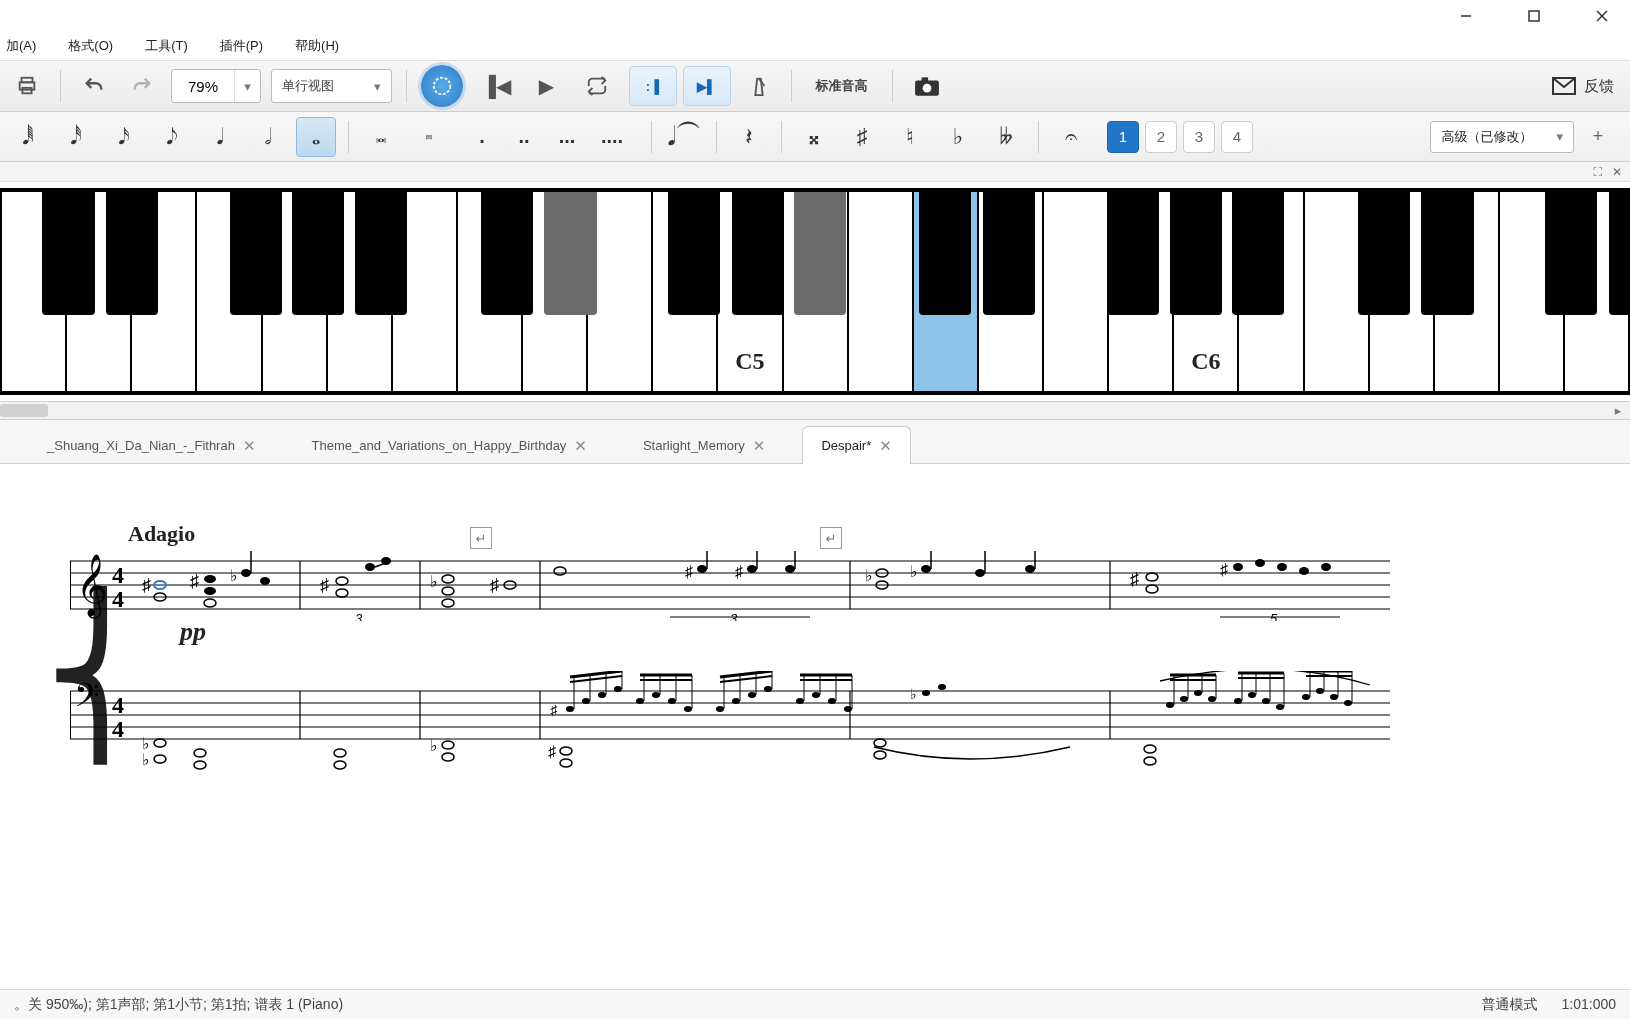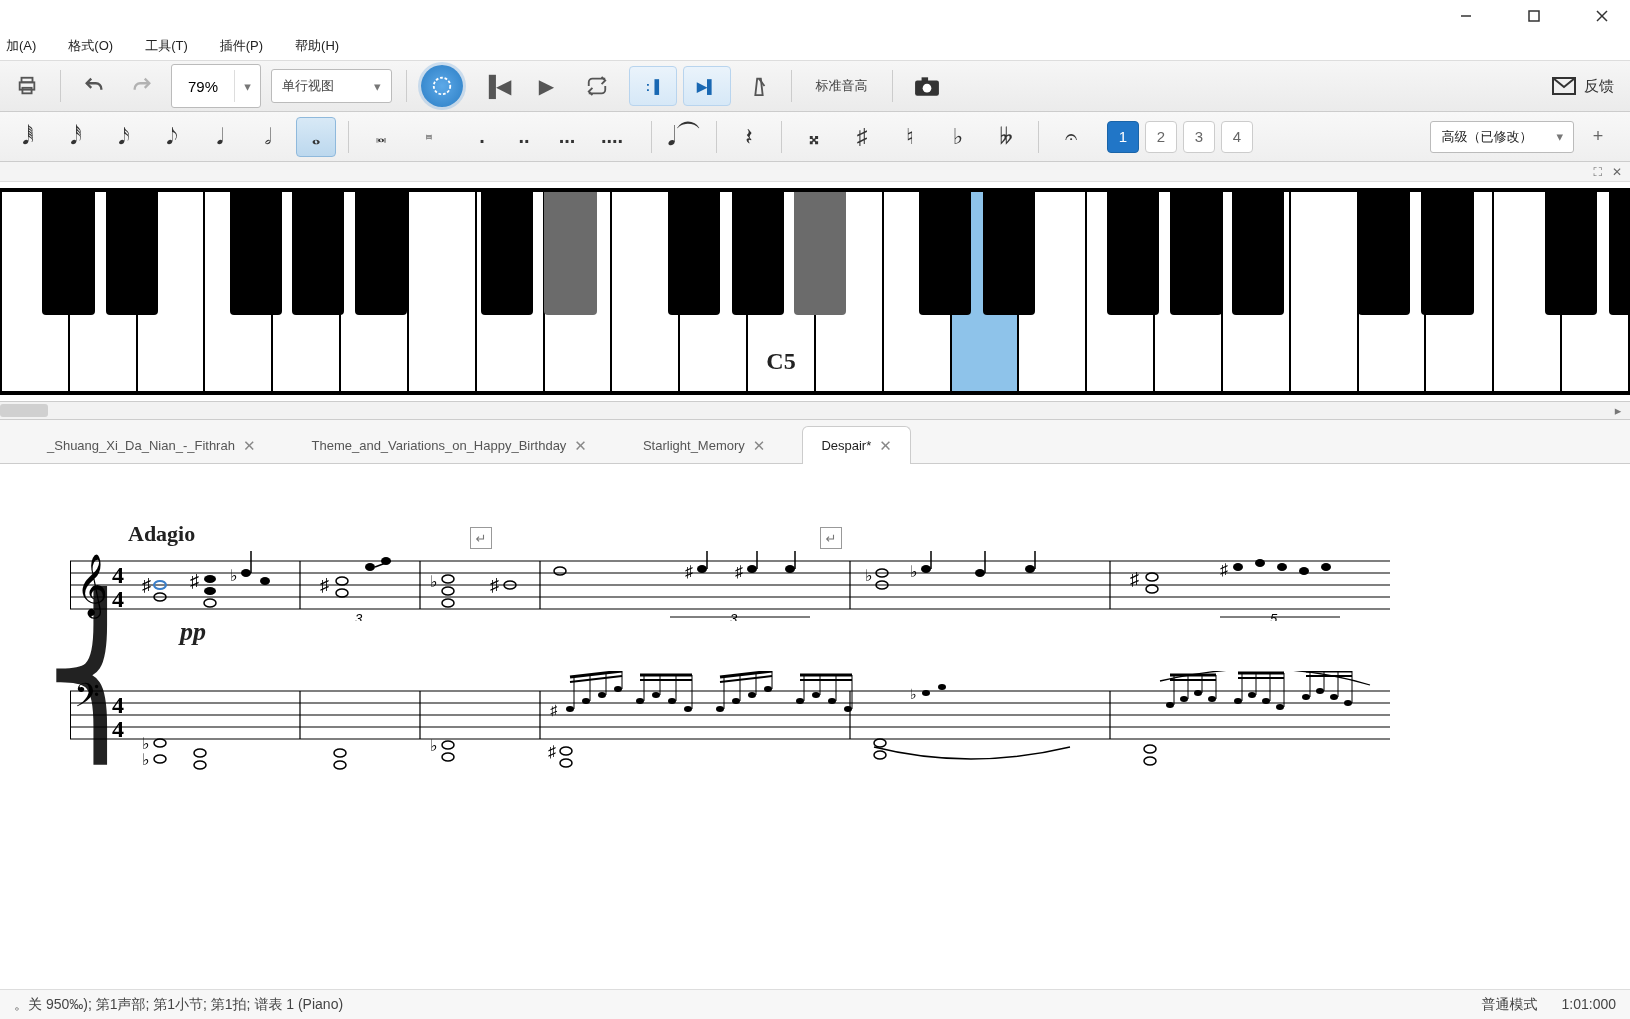--- a/index.html
+++ b/index.html
@@ -10,32 +10,32 @@
 .titlebar .win-btn { width: 40px; height: 28px; display: flex; align-items: center; justify-content: center; cursor: pointer; }
 
 
 .menubar { height: 28px; display: flex; align-items: center; padding: 0 6px; gap: 32px; }
 .menubar span { cursor: pointer; }
 
 
 .toolbar1 { height: 52px; background: linear-gradient(#f6f6f6,#ebebeb); border-top: 1px solid #ddd; border-bottom: 1px solid #ccc; display: flex; align-items: center; padding: 0 8px; gap: 10px; }
 .tb-btn { width: 38px; height: 36px; display: flex; align-items: center; justify-content: center; border-radius: 4px; cursor: pointer; color: #555; }
 .tb-sep { width: 1px; height: 32px; background: #ccc; margin: 0 4px; }
-.zoom-box { display: flex; align-items: center; border: 1px solid #bbb; background: #fff; height: 44px; border-radius: 3px; justify-content: flex-end; }
+.zoom-box { display: flex; align-items: center; border: 1px solid #bbb; background: #fff; height: 34px; border-radius: 3px; justify-content: flex-end; }
 .zoom-box input { width: 62px; border: none; text-align: center; font-size: 15px; outline: none; }
 .zoom-box .dd { width: 26px; height: 32px; border-left: 1px solid #ddd; display:flex; align-items:center; justify-content:center; color:#777; }
 .view-box { display:flex; align-items:center; border:1px solid #bbb; background:#fff; height:34px; border-radius:3px; padding:0 10px; gap:40px; color:#444;}
 .view-box .dd { color:#777; }
 .round-blue { width: 42px; height: 42px; border-radius: 50%; background: radial-gradient(#5da9e8,#2a7dc4); box-shadow: 0 0 0 3px rgba(80,150,220,.25); display:flex; align-items:center; justify-content:center; }
 .play-ctrl { display:flex; align-items:center; gap:14px; margin-left:6px;}
 .play-ctrl .pbtn { width:36px; height:36px; display:flex; align-items:center; justify-content:center; color:#555; cursor:pointer; font-size:20px;}
 .loop-grp { display:flex; gap:6px; margin-left:4px;}
 .loop-grp .lbtn { width:48px; height:40px; border:1px solid #b8d4ee; background:linear-gradient(#eaf3fb,#d6e8f7); border-radius:4px; display:flex; align-items:center; justify-content:center; color:#1968b3; font-weight:bold;}
 .metron { width:36px; height:36px; display:flex; align-items:center; justify-content:center; color:#555;}
-.tuning { color:#444; padding:0 10px; }
+.tuning { color:#444; padding:0 10px;font-weight:bold; }
 .camera { width:40px; height:32px; display:flex; align-items:center; justify-content:center;}
 .feedback { margin-left:auto; display:flex; align-items:center; gap:8px; color:#333; cursor:pointer; padding-right:8px; font-size:15px;}
 
 
 .toolbar2 { height: 50px; background: linear-gradient(#f8f8f8,#efefef); border-bottom: 1px solid #ccc; display:flex; align-items:center; padding:0 8px; gap:8px;}
 .note-btn { width:40px; height:40px; display:flex; align-items:center; justify-content:center; cursor:pointer; color:#333; border-radius:4px; font-size:22px;}
 .note-btn.active { background: linear-gradient(#d8e9f6,#bcd8ee); border:1px solid #8fb9dc;}
 .dots-grp { display:flex; gap:20px; margin:0 14px; color:#333; font-weight:bold;}
 .voice-grp { display:flex; gap:6px; margin-left:8px;}
 .voice-btn { width:32px; height:32px; border:1px solid #ccc; border-radius:4px; background:#fff; display:flex; align-items:center; justify-content:center; cursor:pointer; font-size:15px; color:#666;}
@@ -258,20 +258,23 @@
       <div class="wkey"></div>
       <div class="wkey">
           <span class="lbl">C5</span>
         </div>
       <div class="wkey"></div>
       <div class="wkey"></div>
       <div class="wkey highlight"></div>
       <div class="wkey"></div>
       <div class="wkey"></div>
       <div class="wkey"></div>
+      <div class="wkey">
+          <span class="lbl">C6</span>
+        </div>
       <div class="wkey"></div>
       <div class="wkey"></div>
       <div class="wkey"></div>
       <div class="wkey"></div>
       <div class="wkey"></div>
       <div class="wkey"></div>
     </div>
     <div class="black-keys">
       <div class="bkey" style="left:2.6%"></div>
       <div class="bkey" style="left:6.5%"></div>

